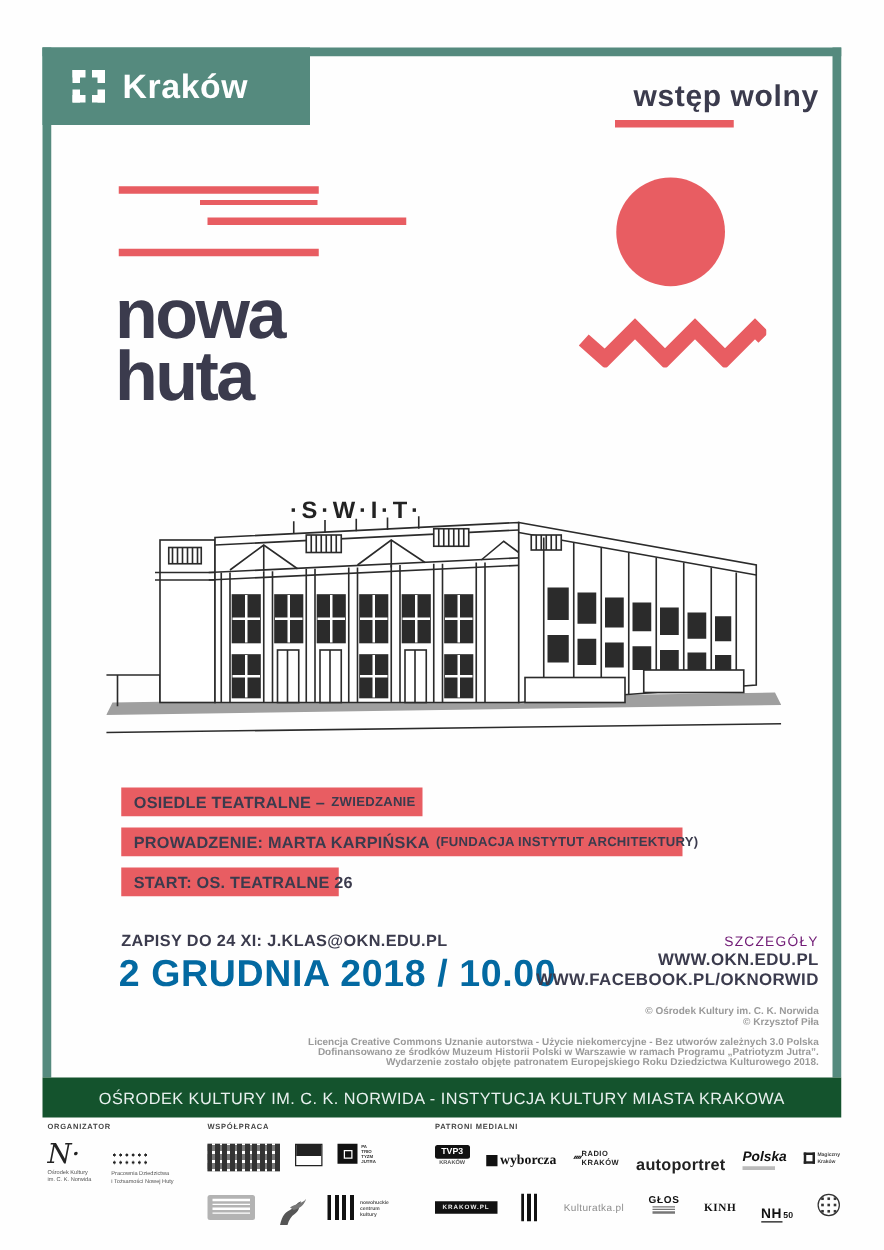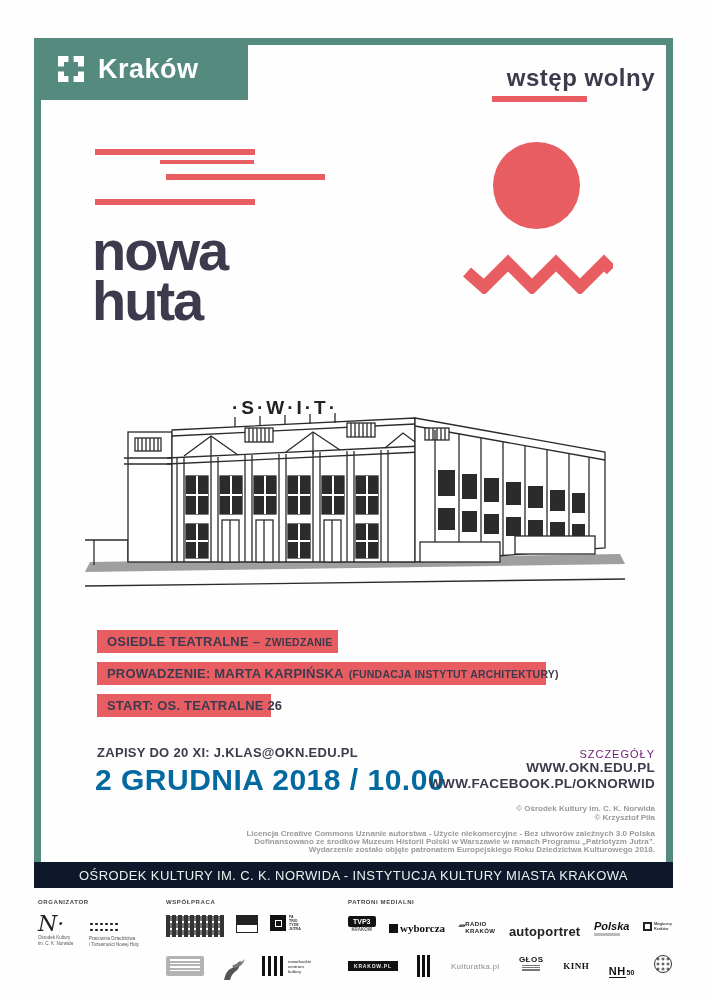--- a/index.html
+++ b/index.html
@@ -38,21 +38,21 @@
   .bar3{top:694px;width:174px;}
   .signup{left:97px;top:745px;font-size:13px;font-weight:bold;color:#3b3b4d;letter-spacing:.3px;}
   .date{left:95px;top:763px;font-size:30px;font-weight:bold;color:#0369a1;letter-spacing:.5px;text-align:center;}
   
   .details{right:52px;top:748px;text-align:right;}
   .details .lbl{font-size:11px;color:#701a75;letter-spacing:1px;}
   .details .site{font-size:13.5px;font-weight:bold;color:#3b3b4d;line-height:16px;letter-spacing:.3px;}
   .copyright{right:52px;top:804px;text-align:right;font-size:8px;line-height:9px;font-weight:bold;color:#9a9a9a;}
   .license{right:52px;top:830px;text-align:right;font-size:8px;line-height:8px;font-weight:bold;color:#9a9a9a;margin-left:28px;}
   
-  .green-bar{left:34px;top:862px;width:639px;height:26px;background:#0f172a;display:flex;align-items:center;justify-content:center;}
+  .green-bar{left:34px;top:862px;width:639px;height:32px;background:#14532d;display:flex;align-items:center;justify-content:center;}
   .green-bar span{color:#e9f1ef;font-size:13px;letter-spacing:.4px;}
   
   .flabel{font-size:6px;font-weight:bold;color:#444;letter-spacing:.6px;}
   .lab-org{left:38px;top:899px;} .lab-wsp{left:166px;top:899px;} .lab-pat{left:348px;top:899px;}
   .tiny{font-size:4.5px;line-height:5.5px;color:#555;}
   .logo{display:flex;flex-direction:column;align-items:flex-start;}
   .org-row{left:38px;top:913px;display:flex;gap:16px;}
   .script-n{font-family:"DejaVu Serif",serif;font-style:italic;font-size:22px;line-height:22px;color:#222;}
   .dots{width:30px;height:12px;background-image:radial-gradient(circle,#222 1.1px,transparent 1.2px);background-size:5px 6px;margin-bottom:3px;}
   .wsp-row1{left:166px;top:915px;display:flex;gap:12px;align-items:flex-start;}
@@ -267,21 +267,21 @@
     <span class="sub">ZWIEDZANIE</span>
   </div>
   <div class="abs bar bar2 red-bg">
     <span class="main">PROWADZENIE: MARTA KARPIŃSKA</span>
     <span class="sub">(FUNDACJA INSTYTUT ARCHITEKTURY)</span>
   </div>
   <div class="abs bar bar3 red-bg">
     <span class="main">START: OS. TEATRALNE 26</span>
   </div>
 
-  <div class="abs signup">ZAPISY DO 20 XI: J.KLAS@OKN.EDU.PL</div>
+  <div class="abs signup">ZAPISY DO 24 XI: J.KLAS@OKN.EDU.PL</div>
   <div class="abs date">2 GRUDNIA 2018 / 10.00</div>
 
   <div class="abs details">
     <div class="lbl">SZCZEGÓŁY</div>
     <div class="site">WWW.OKN.EDU.PL</div>
     <div class="site">WWW.FACEBOOK.PL/OKNORWID</div>
   </div>
   <div class="abs copyright">
     <div>© Ośrodek Kultury im. C. K. Norwida</div>
     <div>© Krzysztof Piła</div>

